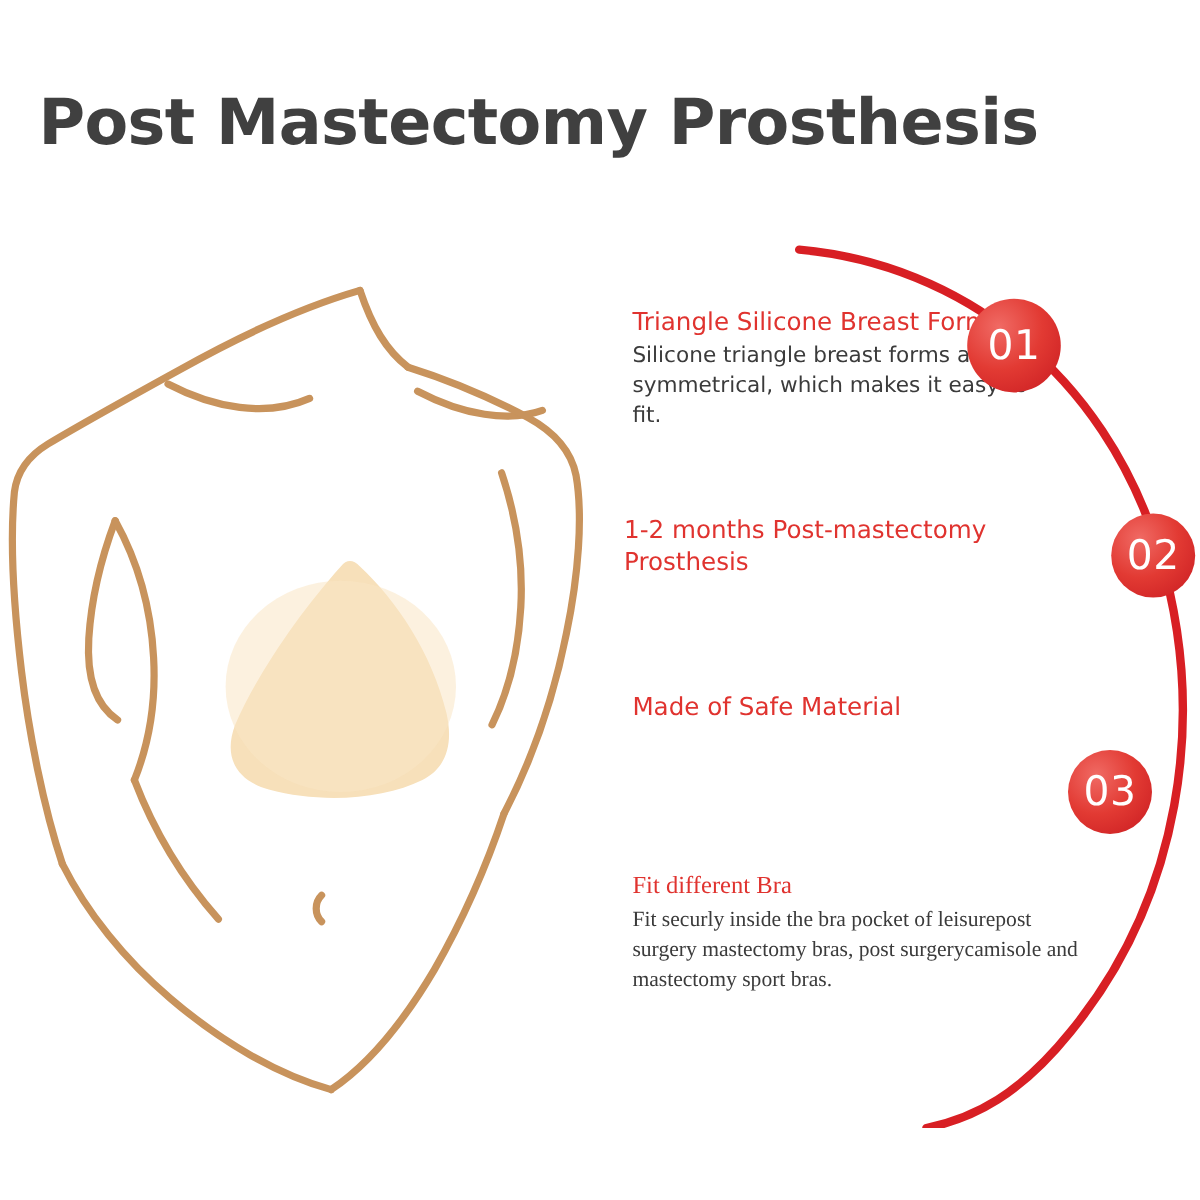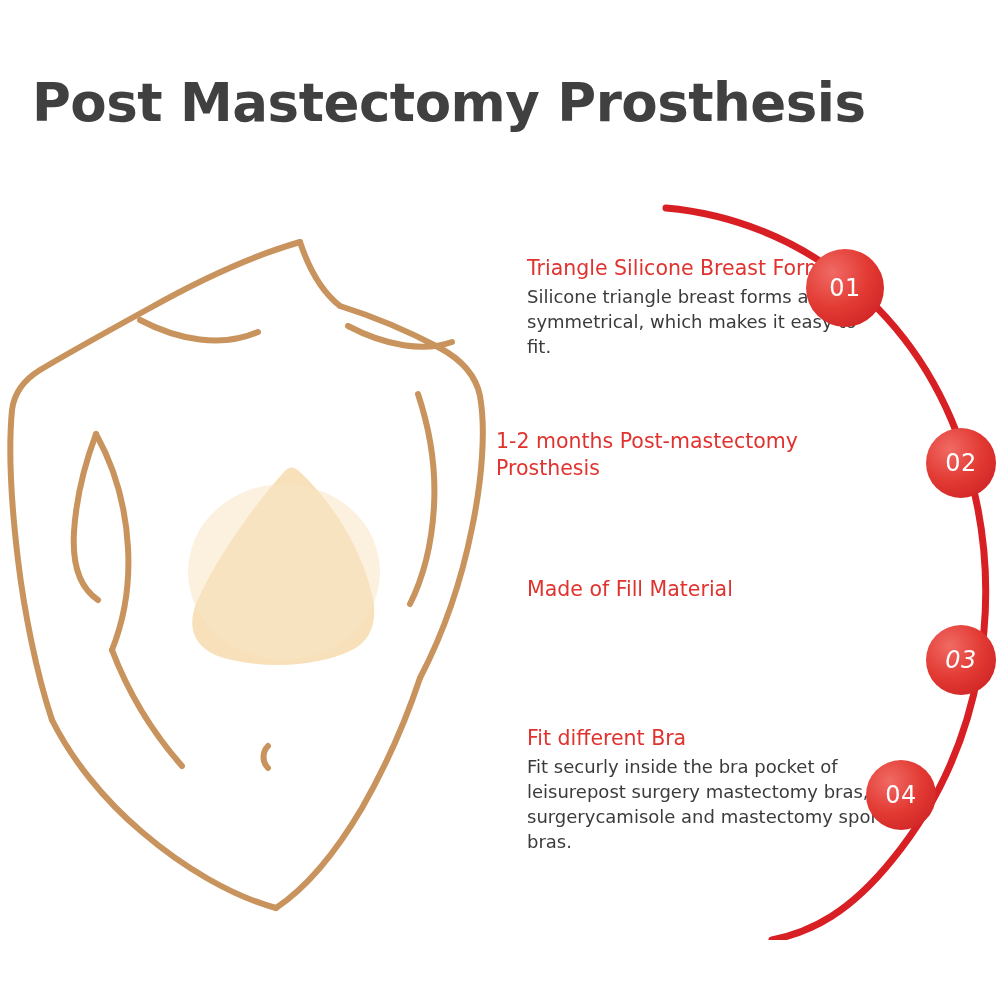--- a/index.html
+++ b/index.html
@@ -57,47 +57,46 @@
     line-height: 27px;
     margin: 0 0 2px 0;
   }
   .feature-body {
     color: #3b3b3b;
     font-size: 18px;
     line-height: 25px;
     margin: 0;
   }
   #f1 { left: 527px; top: 255px; width: 330px; }
-  #f2 { left: 496px; top: 428px; width: 390px; }
+  #f2 { left: 520px; top: 428px; width: 390px; }
   #f3 { left: 527px; top: 576px; width: 390px; }
-  #f4 { left: 527px; top: 725px; width: 390px; }
+  #f4 { left: 527px; top: 725px; width: 390px; font-family: Liberation Serif, serif; }
 
   .badge {
     position: absolute;
     border-radius: 50%;
     display: flex;
     align-items: center;
     justify-content: center;
     color: #ffffff;
-    font-size: 24px;
+    font-size: 34px;
     letter-spacing: 0.5px;
     font-family: "DejaVu Sans", sans-serif;
   }
   #b1 {
     left: 806px; top: 249px; width: 78px; height: 78px;
     background: radial-gradient(circle at 34% 30%, #f06a64 0%, #e23a33 48%, #c81a20 100%);
   }
   #b2 {
     left: 926px; top: 428px; width: 70px; height: 70px;
     background: radial-gradient(circle at 34% 30%, #f06a64 0%, #e23a33 48%, #c81a20 100%);
   }
   #b3 {
-    left: 926px; top: 625px; width: 70px; height: 70px;
+    left: 890px; top: 625px; width: 70px; height: 70px;
     background: radial-gradient(circle at 34% 30%, #f06a64 0%, #e23a33 48%, #c81a20 100%);
-    font-style: italic;
   }
   #b4 {
     left: 866px; top: 760px; width: 70px; height: 70px;
     background: radial-gradient(circle at 34% 30%, #f06a64 0%, #e23a33 48%, #c81a20 100%);
   }
 </style>
 </head>
 <body>
 
 <div id="page">
@@ -142,26 +141,25 @@
   <div class="feature" id="f1">
     <p class="feature-title">Triangle Silicone Breast Form</p>
     <p class="feature-body">Silicone triangle breast forms are symmetrical, which makes it easy to fit.</p>
   </div>
 
   <div class="feature" id="f2">
     <p class="feature-title">1-2 months Post-mastectomy Prosthesis</p>
   </div>
 
   <div class="feature" id="f3">
-    <p class="feature-title">Made of Fill Material</p>
+    <p class="feature-title">Made of Safe Material</p>
   </div>
 
   <div class="feature" id="f4">
     <p class="feature-title">Fit different Bra</p>
     <p class="feature-body">Fit securly inside the bra pocket of leisurepost surgery mastectomy bras, post surgerycamisole and mastectomy sport bras.</p>
   </div>
 
   <div class="badge" id="b1">01</div>
   <div class="badge" id="b2">02</div>
   <div class="badge" id="b3">03</div>
-  <div class="badge" id="b4">04</div>
 
 </div>
 
 </body></html>

